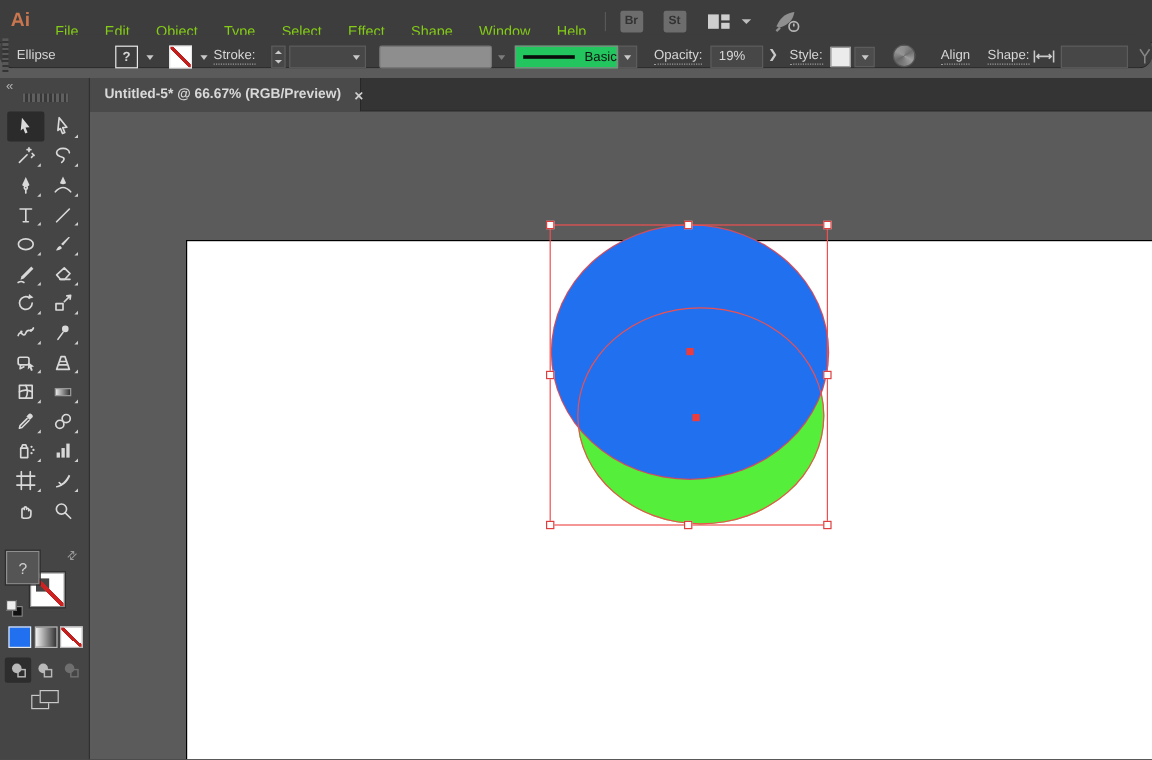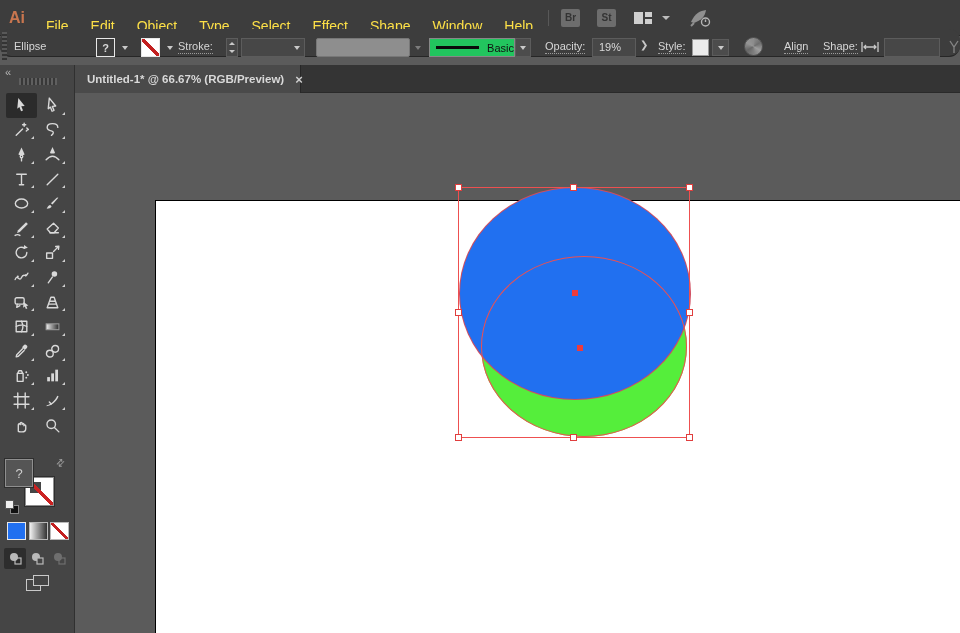--- a/index.html
+++ b/index.html
@@ -3,21 +3,21 @@
 <meta charset="utf-8">
 <style>
   html,body{margin:0;padding:0;background:#222;}
   *{box-sizing:border-box;font-family:"Liberation Sans",sans-serif;}
   #app{position:relative;width:960px;height:633px;background:#5b5b5b;overflow:hidden;
        -webkit-font-smoothing:antialiased;}
   
   #menubar{position:absolute;left:0;top:0;width:960px;height:36px;background:#3d3d3d;
            border-bottom:1px solid #2a2a2a;display:flex;align-items:center;}
   #logo{color:#c9764f;font-weight:bold;font-size:16px;padding:0 10px 0 9px;letter-spacing:0;}
-  .menu-item{color:#fde047;font-size:14px;padding:8px 11px;height:28px;line-height:28px;cursor:default;}
+  .menu-item{color:#84cc16;font-size:12px;padding:8px 11px;height:28px;line-height:28px;cursor:default;}
   .mb-sep{width:1px;height:16px;background:#585858;margin:0 12px 0 4px;}
   .app-sq{width:19px;height:18px;background:#6d6d6d;border-radius:2px;color:#333;
           font-size:10px;font-weight:bold;display:flex;align-items:center;justify-content:center;
           margin-right:17px;}
   .chev-down{width:0;height:0;border-left:4px solid transparent;border-right:4px solid transparent;
              border-top:4.5px solid #bdbdbd;}
   #ws-icon{margin-right:9px;}
   #gpu-icon{margin-left:18px;}
   
   #controlbar{position:absolute;left:0;top:29px;width:960px;height:28px;background:#3d3d3d;
@@ -189,21 +189,21 @@
       <path d="M2 1v10M18 1v10M4 6h12M6 4l-2 2 2 2M14 4l2 2-2 2" stroke="#c9c9c9" stroke-width="1.3" fill="none"></path>
     </svg>
     <div class="field" style="left:884px;width:56px"></div>
     <svg style="position:absolute;left:948px;top:10px;opacity:.6" width="12" height="16" viewBox="0 0 12 16">
       <path d="M2 2l4 6 4-6M6 8v6" stroke="#b5b5b5" stroke-width="1.3" fill="none"></path>
     </svg>
   </div>
 
   <div id="tabbar">
     <div id="doc-tab">
-      <span id="doc-tab-title">Untitled-1* @ 66.67% (RGB/Preview)</span>
+      <span id="doc-tab-title">Untitled-5* @ 66.67% (RGB/Preview)</span>
       <span id="tab-close">×</span>
     </div>
   </div>
 
   <div id="toolbar">
     <div id="tb-collapse">«</div>
     <div id="tb-grip"></div>
 
     <div id="tools">
       <div class="tool active">

